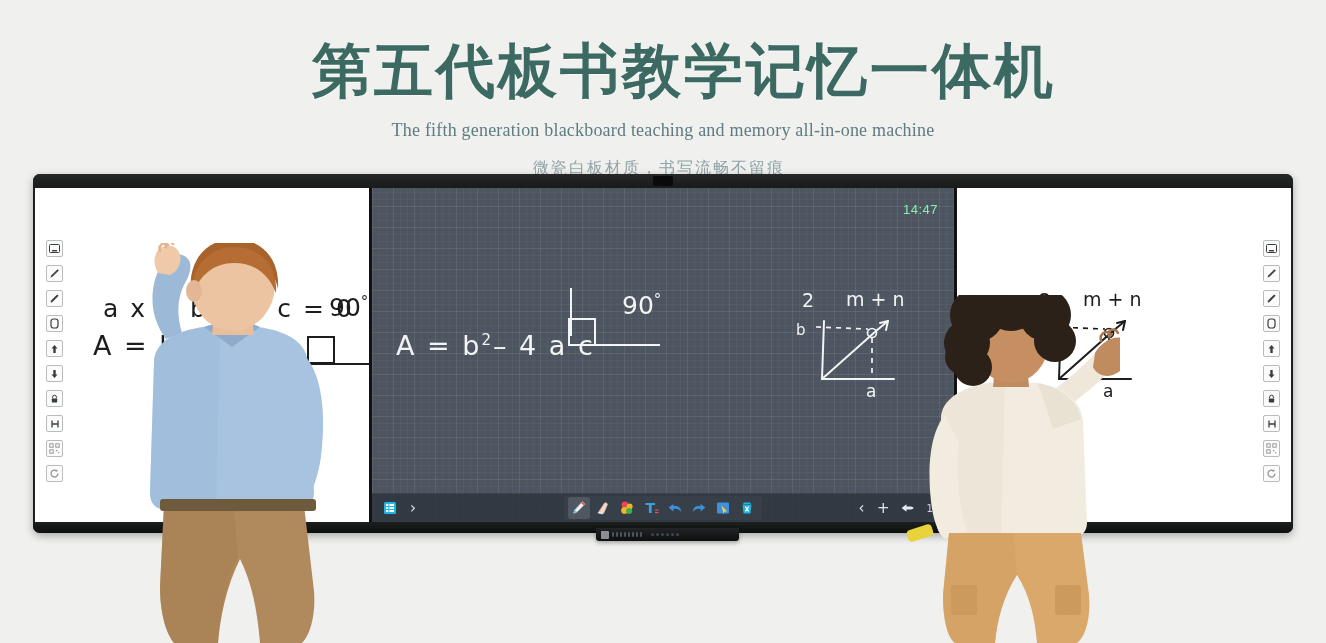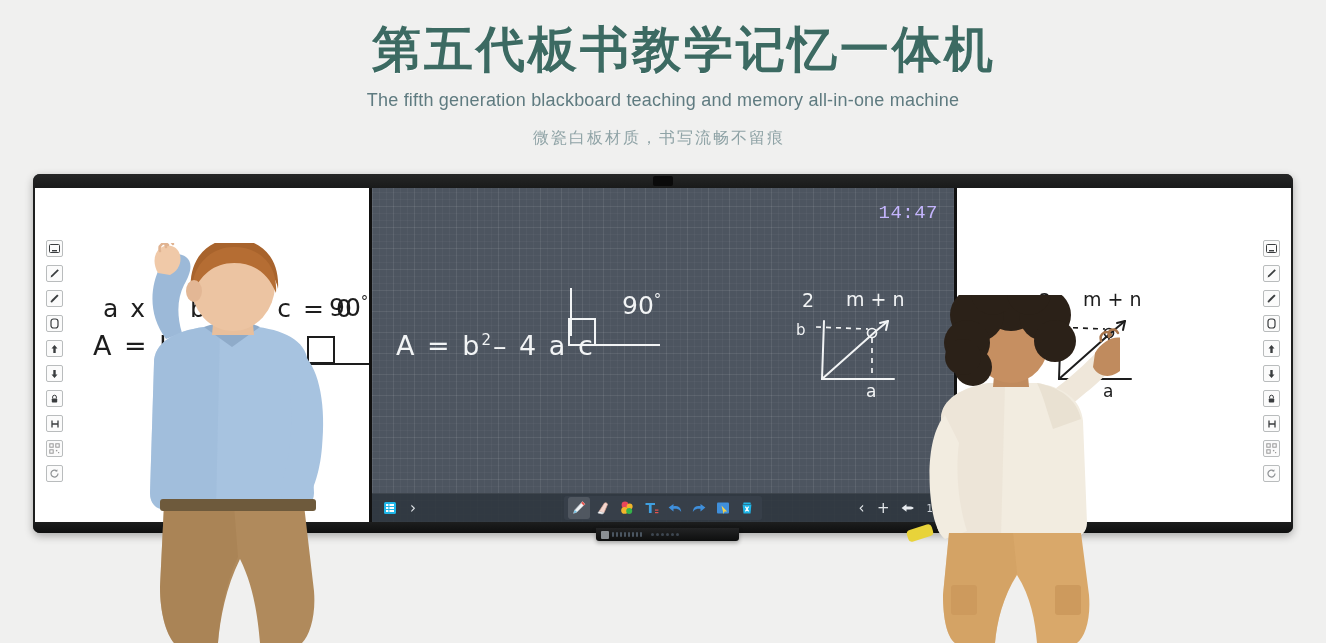--- a/index.html
+++ b/index.html
@@ -13,31 +13,31 @@
 
   
   .header{
     width:100%;
     text-align:center;
     padding-top:22px;
     box-sizing:border-box;
   }
   .main-title{
     font-family:"DejaVu Serif", serif;
-    font-size:49px;
+    font-size:59px;
     font-weight:bold;
     color:#3c6a62;
     letter-spacing:3px;
     line-height:1.12;
-    margin:0;
+    margin:16px;
     text-shadow:0 1px 0 rgba(255,255,255,.6);
     padding-left:42px;
   }
   .sub-title-en{
-    font-family:Liberation Sans, sans-serif;
+    font-family:Liberation Serif, serif;
     font-size:18px;
     color:#5f7b80;
     margin:13px 0 0 0;
     letter-spacing:.2px;
   }
   .sub-title-cn{
     font-family:"Liberation Serif", serif;
     font-size:16px;
     color:#8fa3a6;
     margin:17px 8px 0 0;
@@ -127,23 +127,23 @@
     background:#fbfbfb;
     display:flex;align-items:center;justify-content:center;
     box-sizing:border-box;
   }
   .rail-btn svg{display:block;}
 
   
   .clock{
     position:absolute;
     right:16px; top:14px;
-    color:#c4b5fd;
-    font-size:19px;
-    font-family:Liberation Mono, monospace;
+    color:#86efac;
+    font-size:13px;
+    font-family:Liberation Sans, sans-serif;
     letter-spacing:.5px;
     z-index:6;
   }
 
   
   .hw{
     position:absolute;
     font-family:"DejaVu Sans", sans-serif;
     white-space:nowrap;
     pointer-events:none;

